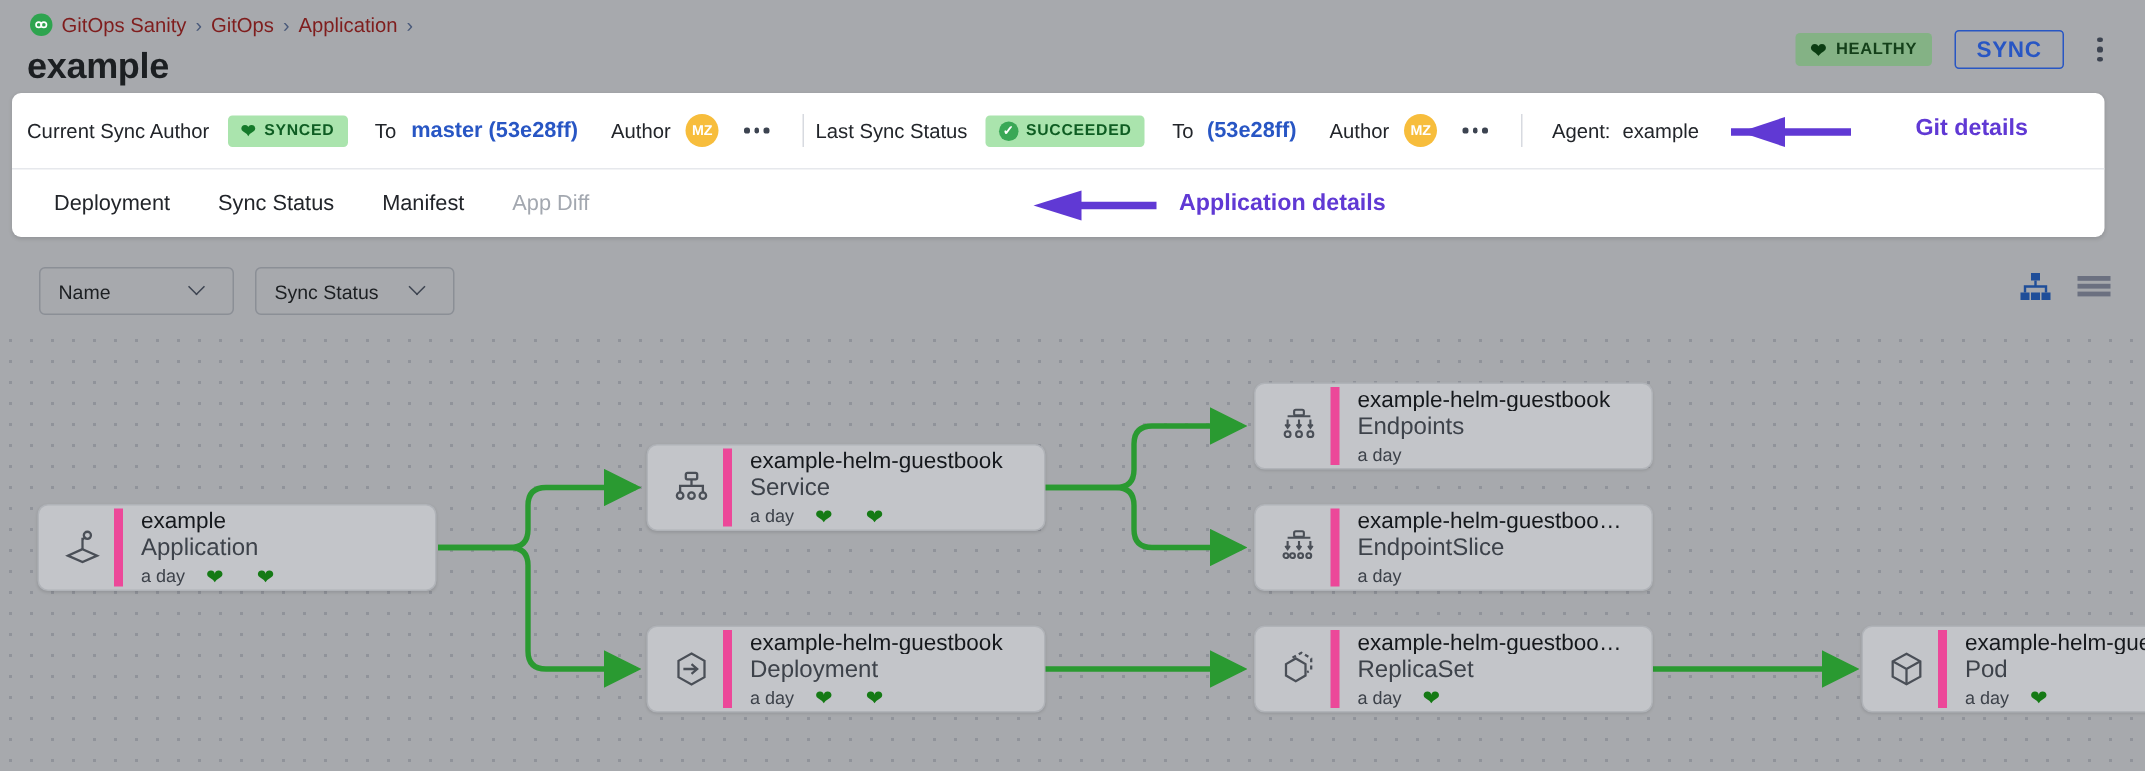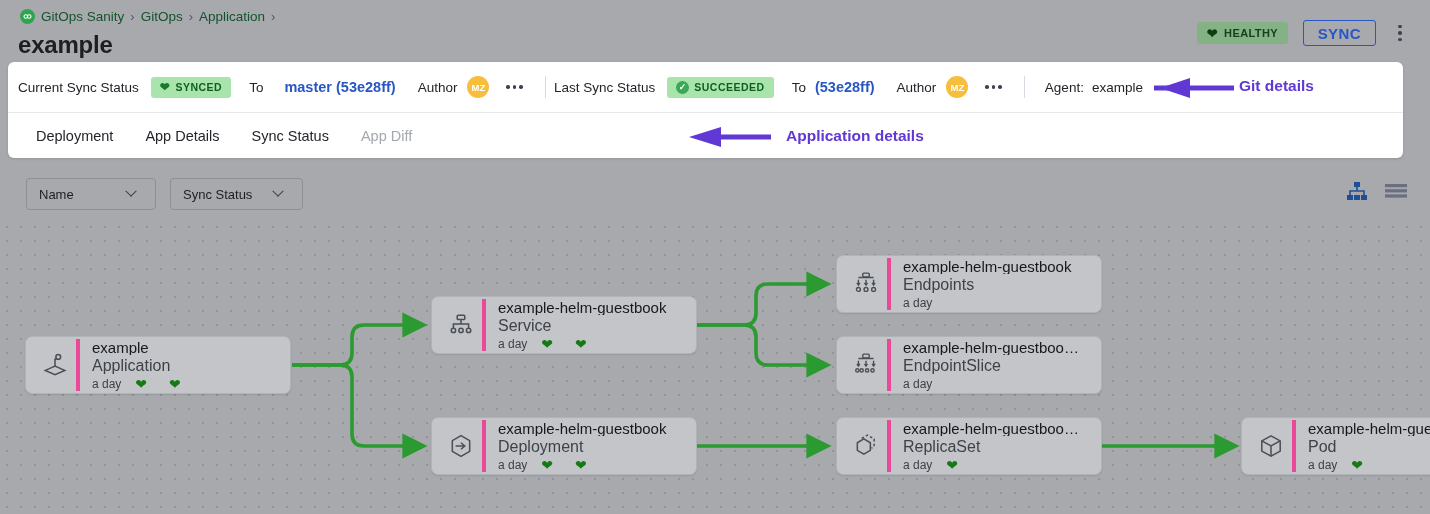--- a/index.html
+++ b/index.html
@@ -16,21 +16,21 @@
     position: absolute; left: 20px; top: 9px;
     display: flex; align-items: center; gap: 6px;
     font-size: 13.5px;
   }
   .bc-logo {
     width: 15px; height: 15px; border-radius: 50%;
     background: #2ea44f; display: inline-flex;
     align-items: center; justify-content: center;
     color: #fff; font-size: 10px; line-height: 1;
   }
-  .bc-link { color: #14532d; font-size: 13.5px; }
+  .bc-link { color: #7f1d1d; font-size: 13.5px; }
   .bc-sep { color: #4a5a7a; font-size: 13px; }
 
   .page-title {
     position: absolute; left: 18px; top: 31px;
     font-size: 24px; font-weight: bold; color: #1c1f22;
     letter-spacing: -0.2px;
   }
 
   
   .healthy-badge {
@@ -157,21 +157,21 @@
     box-shadow: 0 1px 2px rgba(0,0,0,0.10);
     display: flex; align-items: center;
     padding: 0 10px 0 8px;
   }
   .node-ic {
     width: 42px; min-width: 42px; height: 100%;
     display: flex; align-items: center; justify-content: center;
     color: #4a4f57;
   }
   .node-body {
-    border-left: 4px solid #ec4899;
+    border-left: 6px solid #ec4899;
     padding-left: 12px; height: 52px;
     display: flex; flex-direction: column; justify-content: center; gap: 2px;
     overflow: hidden;
   }
   .node-name {
     font-size: 15px; color: #15181c; white-space: nowrap;
     overflow: hidden; text-overflow: ellipsis;
   }
   .node-kind { font-size: 16px; color: #3d424a; white-space: nowrap; }
   .node-meta { display: flex; align-items: center; gap: 0; font-size: 12px; color: #3d424a; }
@@ -207,27 +207,27 @@
   <button class="sync-btn">SYNC</button>
   <div class="kebab">
       <i></i>
       <i></i>
       <i></i>
     </div>
 
   <div class="card">
 
     <div class="sync-row">
-      <span class="lbl">Current Sync Status</span>
+      <span class="lbl">Current Sync Author</span>
       <span class="pill" style="margin-left:12px">
         <span class="heart">❤</span>
         <span>SYNCED</span>
       </span>
       <span class="lbl" style="margin-left:18px">To</span>
-      <span class="rev" style="margin-left:21px">master (53e28ff)</span>
+      <span class="rev" style="margin-left:10px">master (53e28ff)</span>
       <span class="lbl" style="margin-left:22px">Author</span>
       <span class="avatar" style="margin-left:10px">MZ</span>
       <span class="dots3" style="margin-left:17px">
           <i></i>
           <i></i>
           <i></i>
         </span>
       <span class="vdiv" style="margin-left:22px"></span>
       <span class="lbl" style="margin-left:8px">Last Sync Status</span>
       <span class="pill" style="margin-left:12px">
@@ -243,33 +243,33 @@
           <i></i>
           <i></i>
         </span>
       <span class="vdiv" style="margin-left:22px"></span>
       <span class="lbl" style="margin-left:20px">Agent:</span>
       <span class="lbl" style="margin-left:8px">example</span>
     </div>
 
     <div class="tabs-row">
       <div class="tab">Deployment</div>
-      <div class="tab">App Details</div>
       <div class="tab">Sync Status</div>
+      <div class="tab">Manifest</div>
       <div class="tab disabled">App Diff</div>
     </div>
   </div>
 
   <svg class="arrow-left" style="left:1152px; top:77px;" width="84" height="22">
     <path d="M2,11 L38,11" stroke="#6039d4" stroke-width="5"></path>
     <path d="M40,11 L40,11" stroke="#6039d4" stroke-width="5"></path>
     <polygon points="38,1 38,21 8,11" fill="#6039d4"></polygon>
     <rect x="38" y="8.5" width="44" height="5" fill="#6039d4"></rect>
   </svg>
-  <div class="annot-text" style="left:1239px; top:77px;">Git details</div>
+  <div class="annot-text" style="left:1277px; top:77px;">Git details</div>
 
   <svg class="arrow-left" style="left:683px; top:126px;" width="92" height="22">
     <polygon points="38,1 38,21 6,11" fill="#6039d4"></polygon>
     <rect x="37" y="8.5" width="51" height="5" fill="#6039d4"></rect>
   </svg>
   <div class="annot-text" style="left:786px; top:127px;">Application details</div>
 
   <div class="toolbar">
     <div class="filters">
       <div class="filter">

